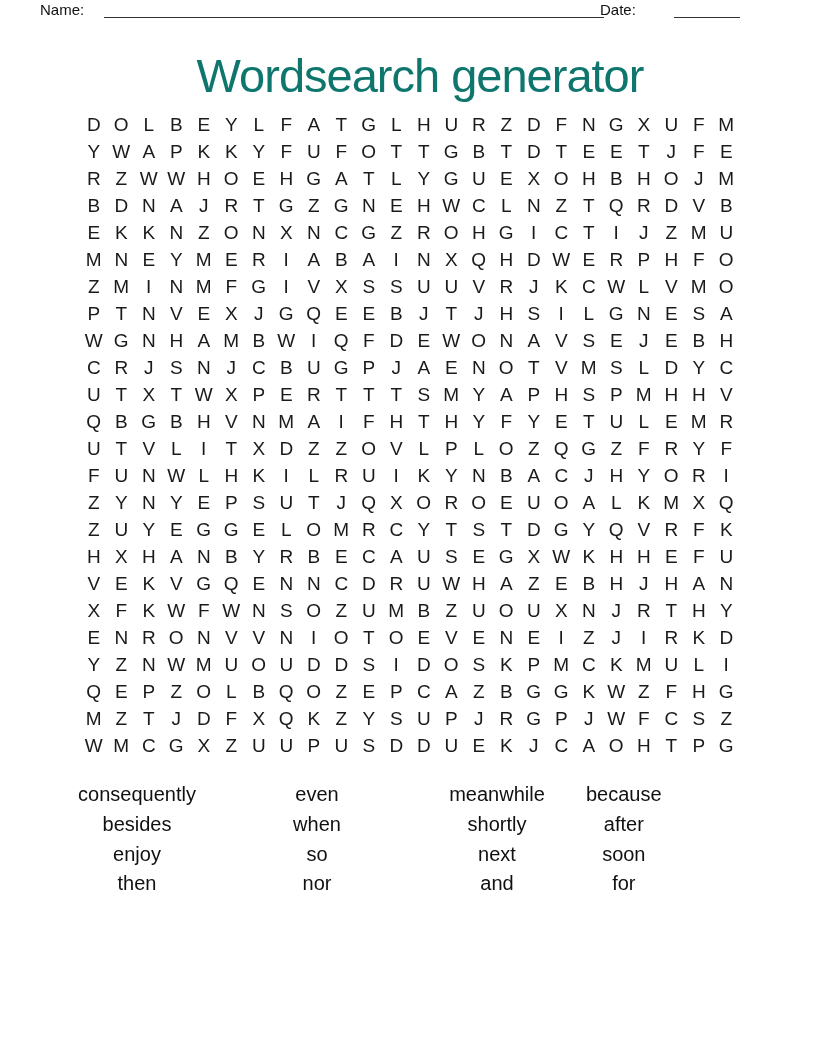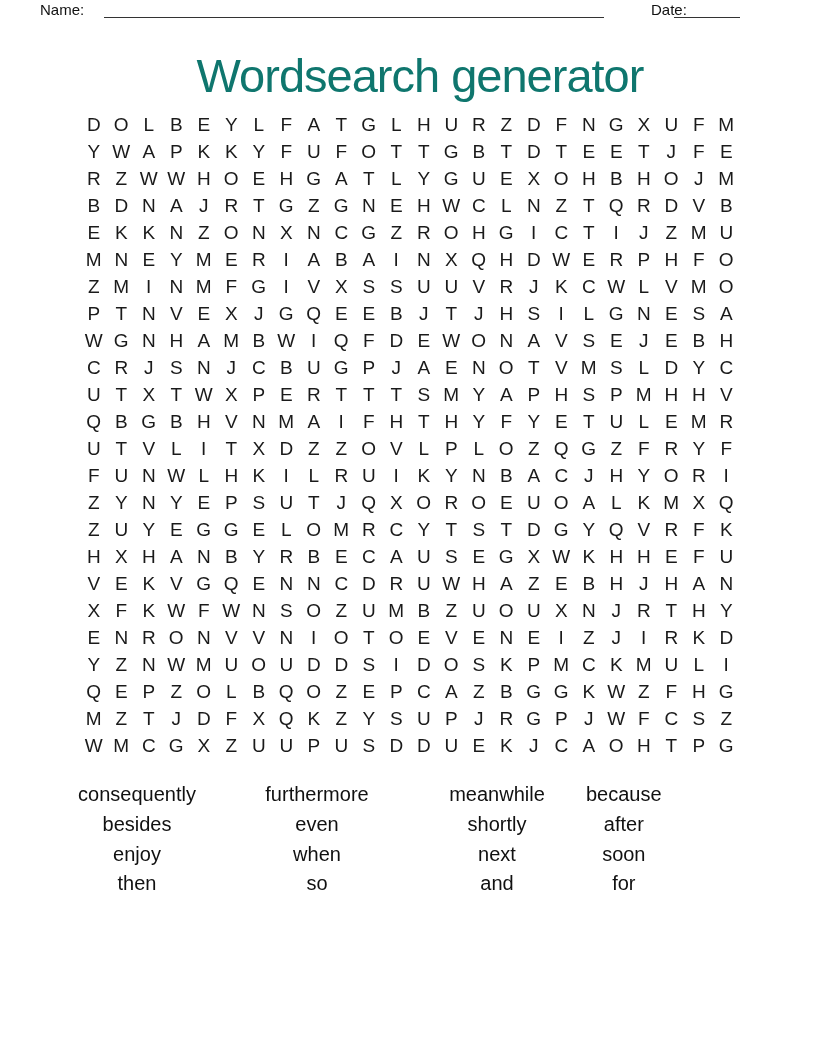--- a/index.html
+++ b/index.html
@@ -18,21 +18,21 @@
   }
 
   
   .hdr-label {
     position: absolute;
     top: 1px;
     font-size: 15px;
     color: #111111;
   }
   #name-label { left: 40px; }
-  #date-label { left: 651px; }
+  #date-label { left: 600px; }
   .hdr-line {
     position: absolute;
     top: 0;
     height: 17px;
     border-bottom: 1.5px solid #333333;
   }
   #name-line { left: 104px; width: 500px; }
   #date-line { left: 674px; width: 66px; }
 
   
@@ -683,21 +683,20 @@
   <div id="word-list">
       <div class="word-col word-col-0">
         <div class="word">consequently</div>
         <div class="word">besides</div>
         <div class="word">enjoy</div>
         <div class="word">then</div>
         <div class="word">fun</div>
         <div class="word">yet</div>
       </div>
       <div class="word-col word-col-1">
-        <div class="word">furthermore</div>
         <div class="word">even</div>
         <div class="word">when</div>
         <div class="word">so</div>
         <div class="word">nor</div>
       </div>
       <div class="word-col word-col-2">
         <div class="word">meanwhile</div>
         <div class="word">shortly</div>
         <div class="word">next</div>
         <div class="word">and</div>

